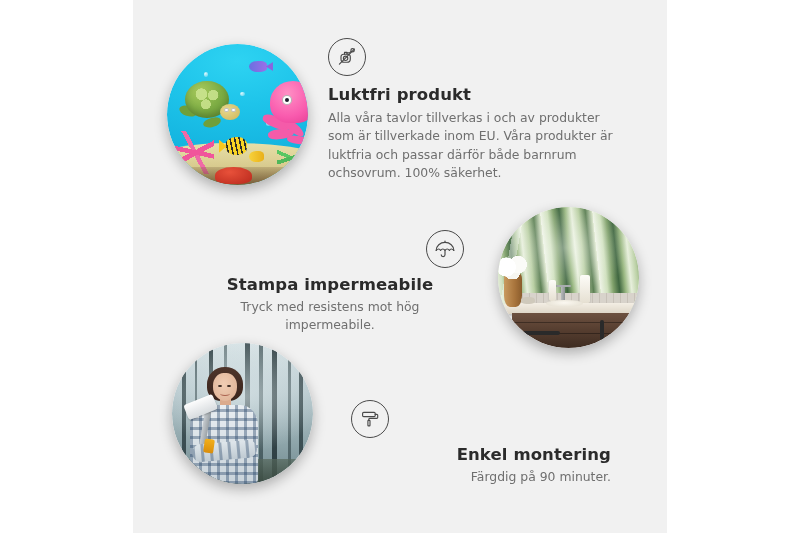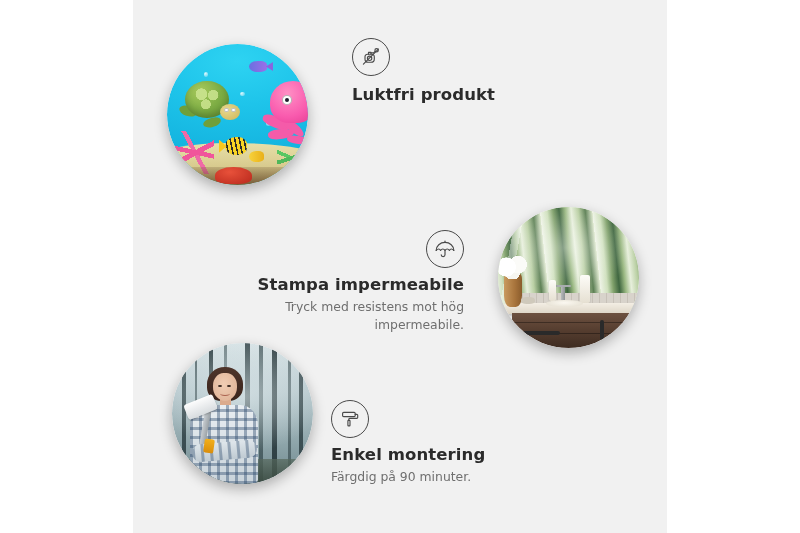--- a/index.html
+++ b/index.html
@@ -342,32 +342,32 @@
     line-height: 1.2;
   }
   .feat-desc {
     color: #6f6f6f;
     font-size: 12.4px;
     line-height: 1.48;
     margin: 0;
   }
 
   
-  #feature-odorless { left: 352px; top: 38px; width: 300px; }
+  #feature-odorless { left: 328px; top: 38px; width: 300px; }
   #feature-odorless .icon-circle { margin-bottom: 9px; }
   #feature-odorless .feat-title { margin-bottom: 4px; }
 
   
-  #feature-waterproof { left: 196px; top: 230px; width: 268px; text-align: right; }
+  #feature-waterproof { left: 196px; top: 230px; width: 268px; text-align: center; }
   #feature-waterproof .icon-wrap { display:flex; justify-content:flex-end; }
   #feature-waterproof .icon-circle { margin-bottom: 7px; }
   #feature-waterproof .feat-title { margin-bottom: 3px; }
 
   
-  #feature-mounting { left: 331px; top: 400px; width: 260px; }
+  #feature-mounting { left: 351px; top: 400px; width: 260px; text-align: right; }
   #feature-mounting .icon-circle { margin-bottom: 7px; }
   #feature-mounting .feat-title { margin-bottom: 3px; }
 </style>
 </head>
 <body>
 
 <div id="page">
 
   <div id="panel"></div>
 
@@ -453,20 +453,21 @@
           <path d="M8.6 9.2h4.1a2.6 2.6 0 0 1 2.6 2.6v2.1a3.3 3.3 0 0 1-3.3 3.3h-2.7a3.3 3.3 0 0 1-3.3-3.3v-2.1a2.6 2.6 0 0 1 2.6-2.6z"></path>
           <path d="M9.5 9.2V7.4h2.5v1.8"></path>
           <path d="M12 7.9h2.6l1.5-1.6"></path>
           <circle cx="17.6" cy="5.3" r="1.7"></circle>
           <circle cx="10.6" cy="13.3" r="2.2"></circle>
           <line x1="4.4" y1="19.2" x2="19.4" y2="4.2"></line>
         </svg>
       </div>
     </div>
     <p class="feat-title">Luktfri produkt</p>
+    <p class="feat-desc">Alla våra tavlor tillverkas i och av produkter som är tillverkade inom EU. Våra produkter är luktfria och passar därför både barnrum ochsovrum. 100% säkerhet.</p>
   </div>
 
   <div class="feature" id="feature-waterproof">
     <div class="icon-wrap">
       <div class="icon-circle">
         <svg width="24" height="24" viewBox="0 0 24 24" fill="none" stroke="#4a4a4a" stroke-width="1.15" stroke-linecap="round" stroke-linejoin="round">
           <path d="M3.2 13.4C3.2 8.9 7.1 5.4 12 5.4s8.8 3.5 8.8 8"></path>
           <path d="M3.2 13.4c1.5-1.9 3.4-1.9 4.4 0 1.2-1.9 3.2-1.9 4.4 0 1.2-1.9 3.2-1.9 4.4 0 1-1.9 2.9-1.9 4.4 0"></path>
           <line x1="12" y1="5.4" x2="12" y2="4.1"></line>
           <path d="M12 13.4v4.4a1.9 1.9 0 0 1-3.8 0"></path>

